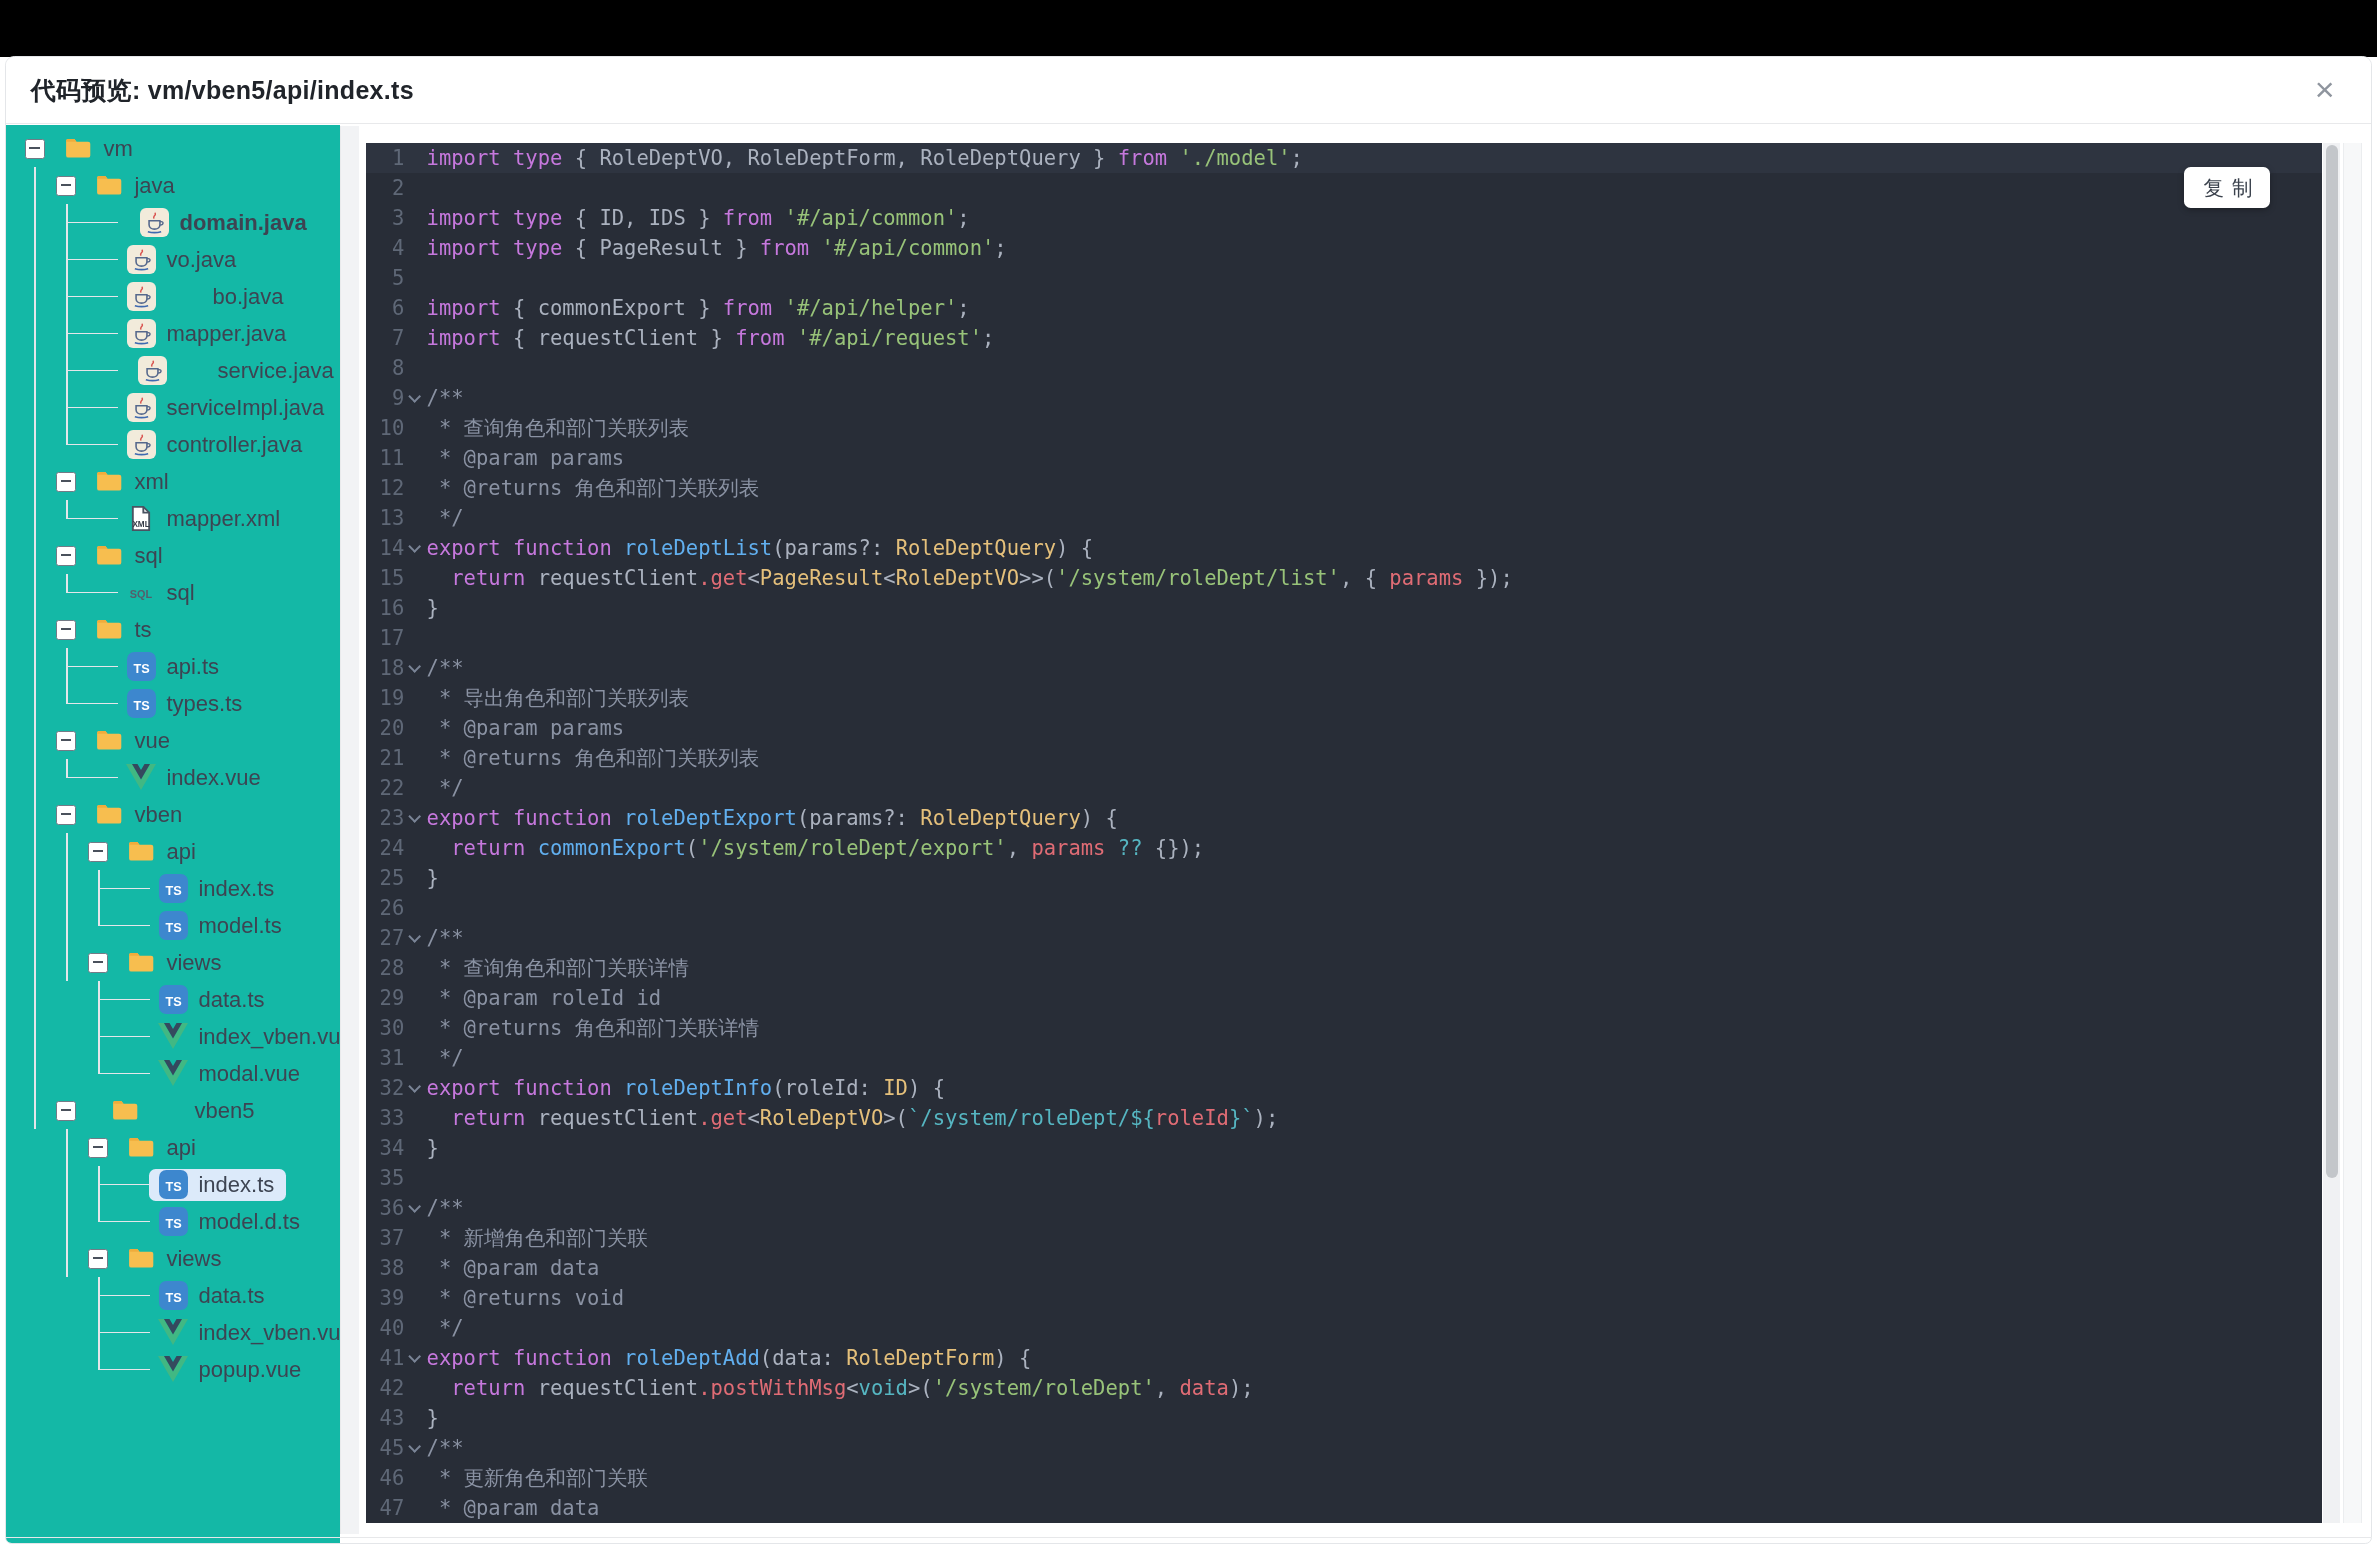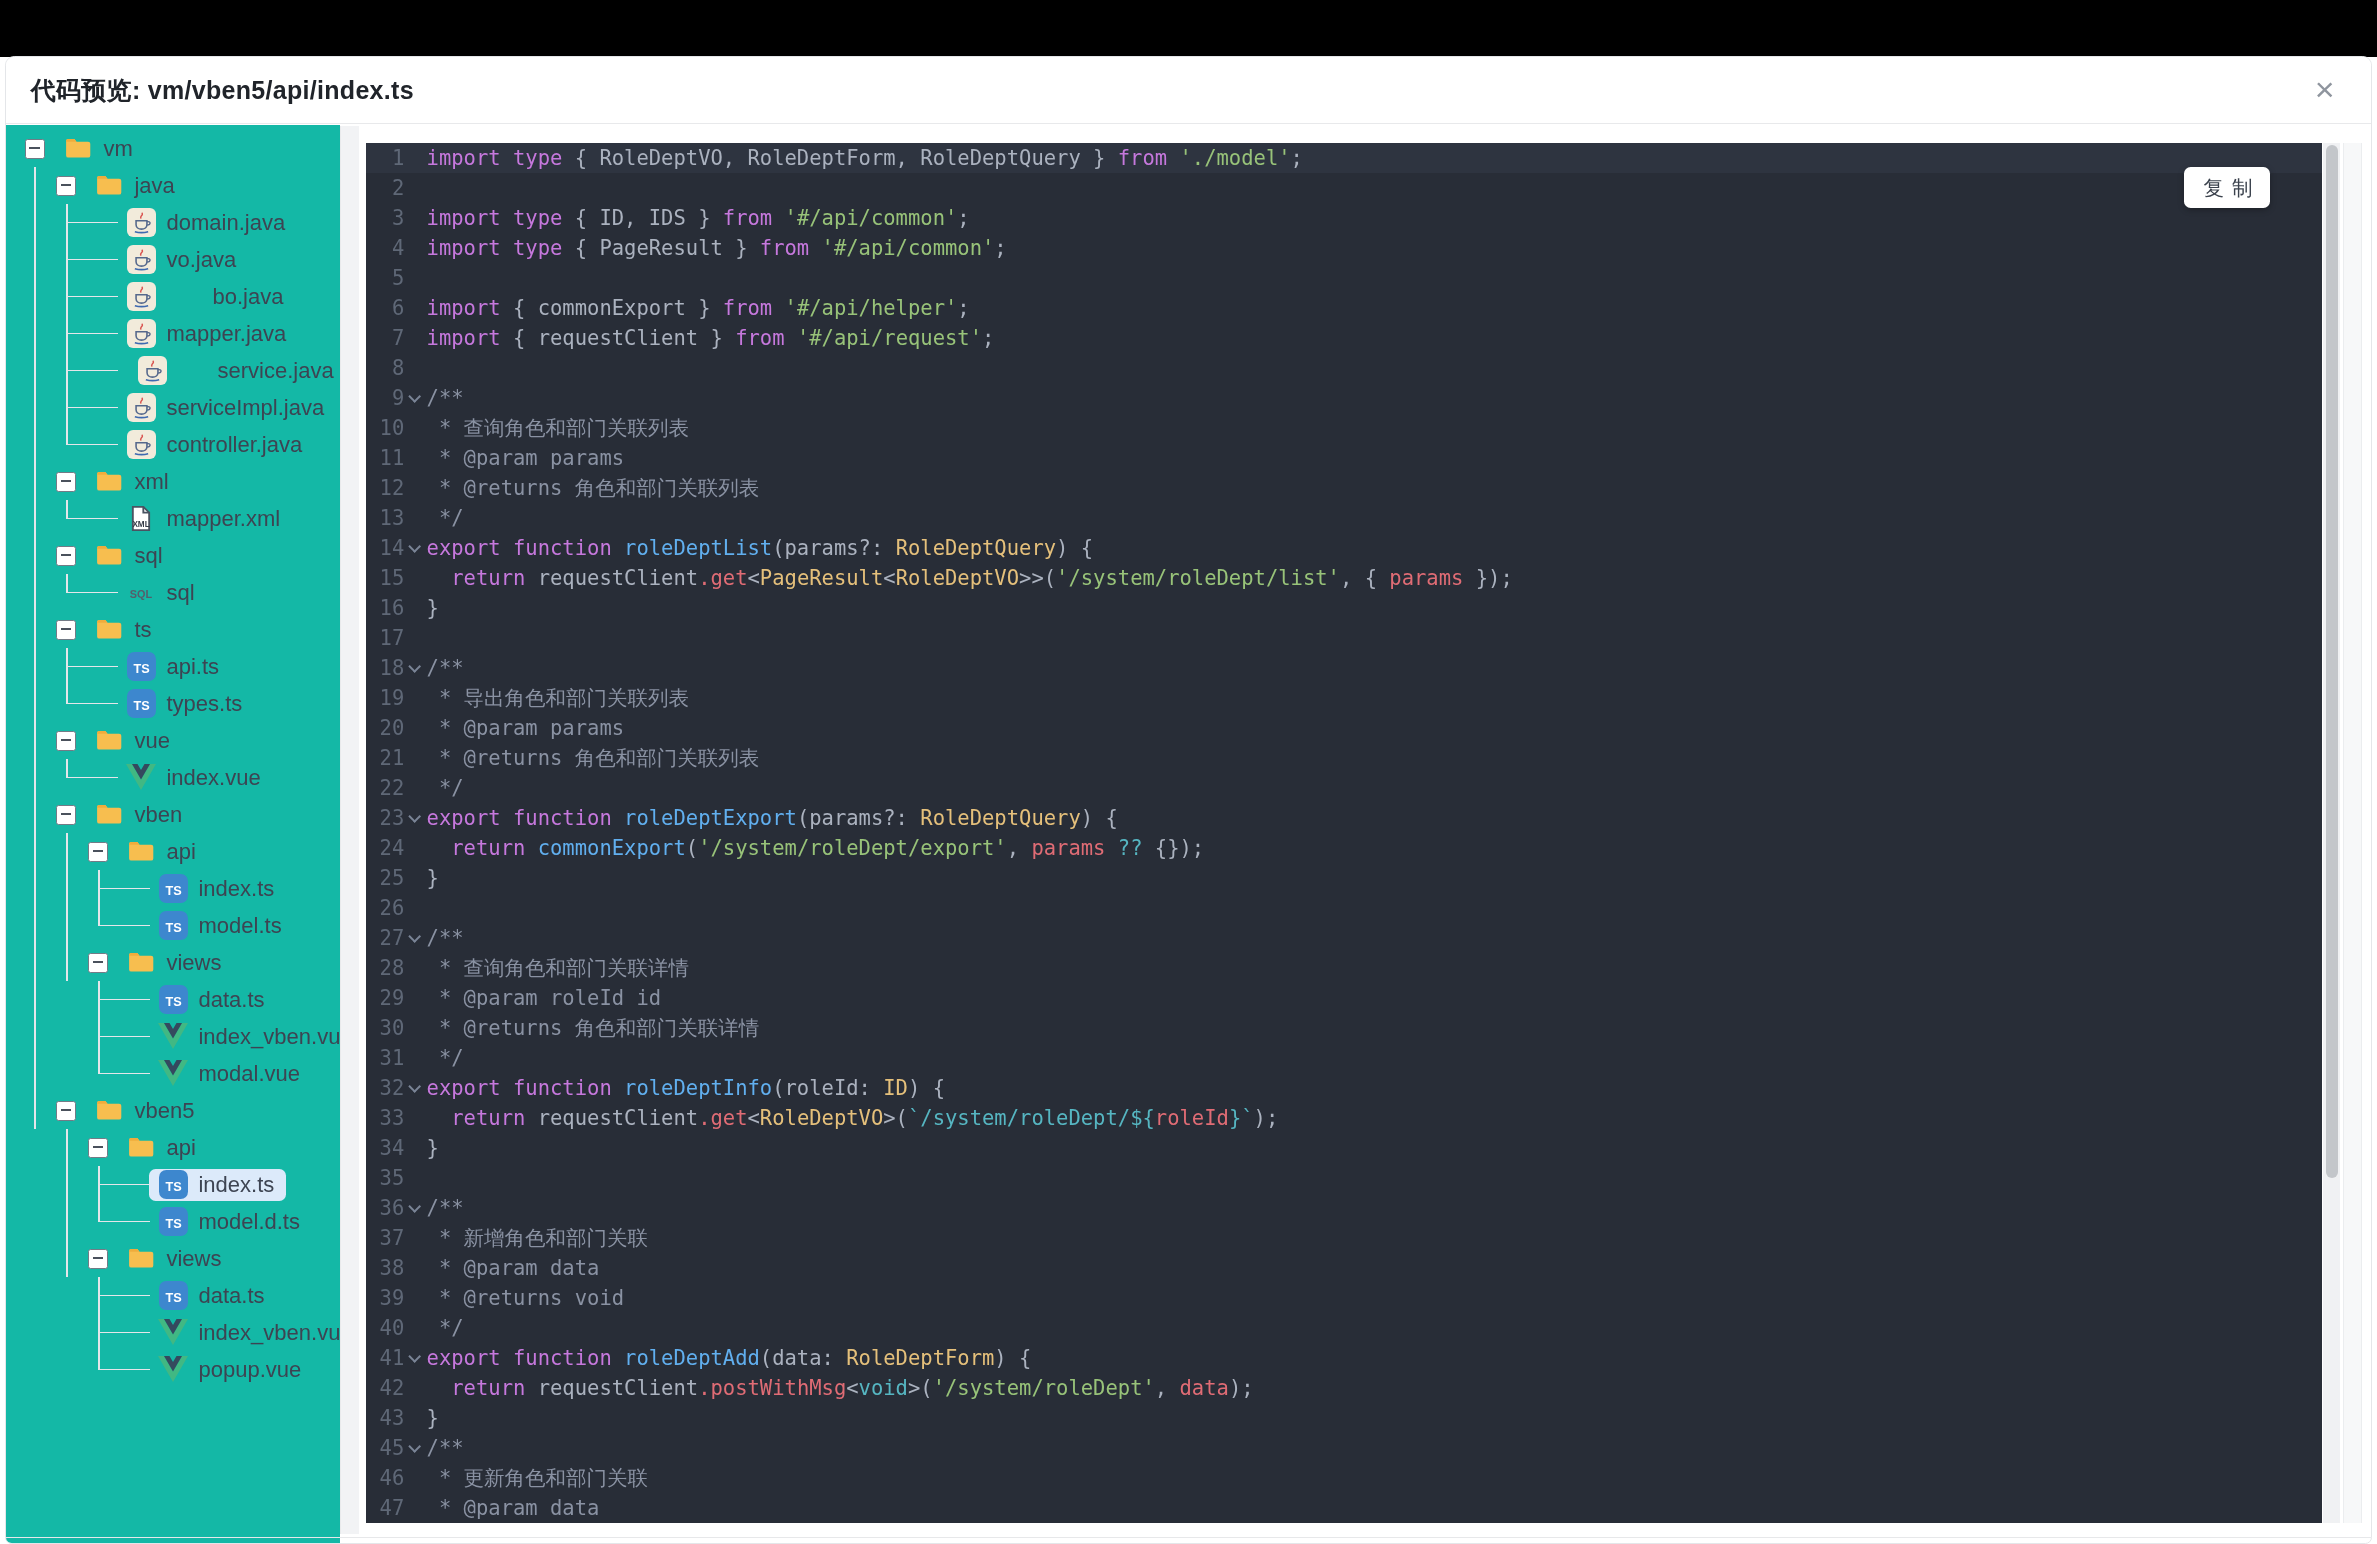--- a/index.html
+++ b/index.html
@@ -108,21 +108,21 @@
               <path d="M1 3.5Q1 1.5 3 1.5H8.5L10.5 4H1Z" fill="#EFAC3C"></path>
             </svg>
           </span>
           <span class="tlabel">java</span>
         </div>
       </div>
       <div class="trow">
         <div class="guide" style="left: 28px;"></div>
         <div class="conn-v" style="left: 60px; height: 37px;"></div>
         <div class="conn-h" style="left: 60px; width: 52px;"></div>
-        <div class="entry" style="left: 111px;">
+        <div class="entry" style="left: 124px; font-weight: bold;">
           <span class="ticon">
             <svg width="29" height="29" viewBox="0 0 24 24">
               <rect width="24" height="24" rx="5" fill="#F2EBDB"></rect>
               <path d="M12.2 4c1.1 1 .4 1.9-.4 2.7-.6.7-.8 1.3-.1 2.1" stroke="#D9534F" fill="none" stroke-width="1.2"></path>
               <path d="M7.5 10.5h9v3.3c0 2.1-2 3.7-4.5 3.7s-4.5-1.6-4.5-3.7z" fill="none" stroke="#55688C" stroke-width="1.3"></path>
               <path d="M16.6 11.4c1.5-.3 2.5.2 2.5 1s-1 1.6-2.5 1.8" fill="none" stroke="#55688C" stroke-width="1.1"></path>
               <path d="M6.5 19.6c3.6 1 7.4 1 11 0" stroke="#3E69B0" stroke-width="1.3" fill="none"></path>
             </svg>
           </span>
           <span class="tlabel">domain.java</span>
@@ -461,21 +461,21 @@
               <path d="M0 0h4.8L12 12.4 19.2 0H24L12 20.7z" fill="#41B883"></path>
               <path d="M4.8 0h4.4L12 4.8 14.8 0h4.4L12 12.4z" fill="#35495E"></path>
             </svg>
           </span>
           <span class="tlabel">modal.vue</span>
         </div>
       </div>
       <div class="trow">
         <div class="guide" style="left: 28px;"></div>
         <div class="toggle" style="left: 50px;"></div>
-        <div class="entry" style="left: 79px;">
+        <div class="entry" style="left: 95px; gap: 44px;">
           <span class="ticon">
             <svg width="26.4" height="22.5" viewBox="0 0 24 20">
               <path d="M1 3.5Q1 1.5 3 1.5H8.5L10.5 4H21Q23 4 23 6V16.5Q23 18.5 21 18.5H3Q1 18.5 1 16.5Z" fill="#F7BE4F"></path>
               <path d="M1 3.5Q1 1.5 3 1.5H8.5L10.5 4H1Z" fill="#EFAC3C"></path>
             </svg>
           </span>
           <span class="tlabel">vben5</span>
         </div>
       </div>
       <div class="trow">

